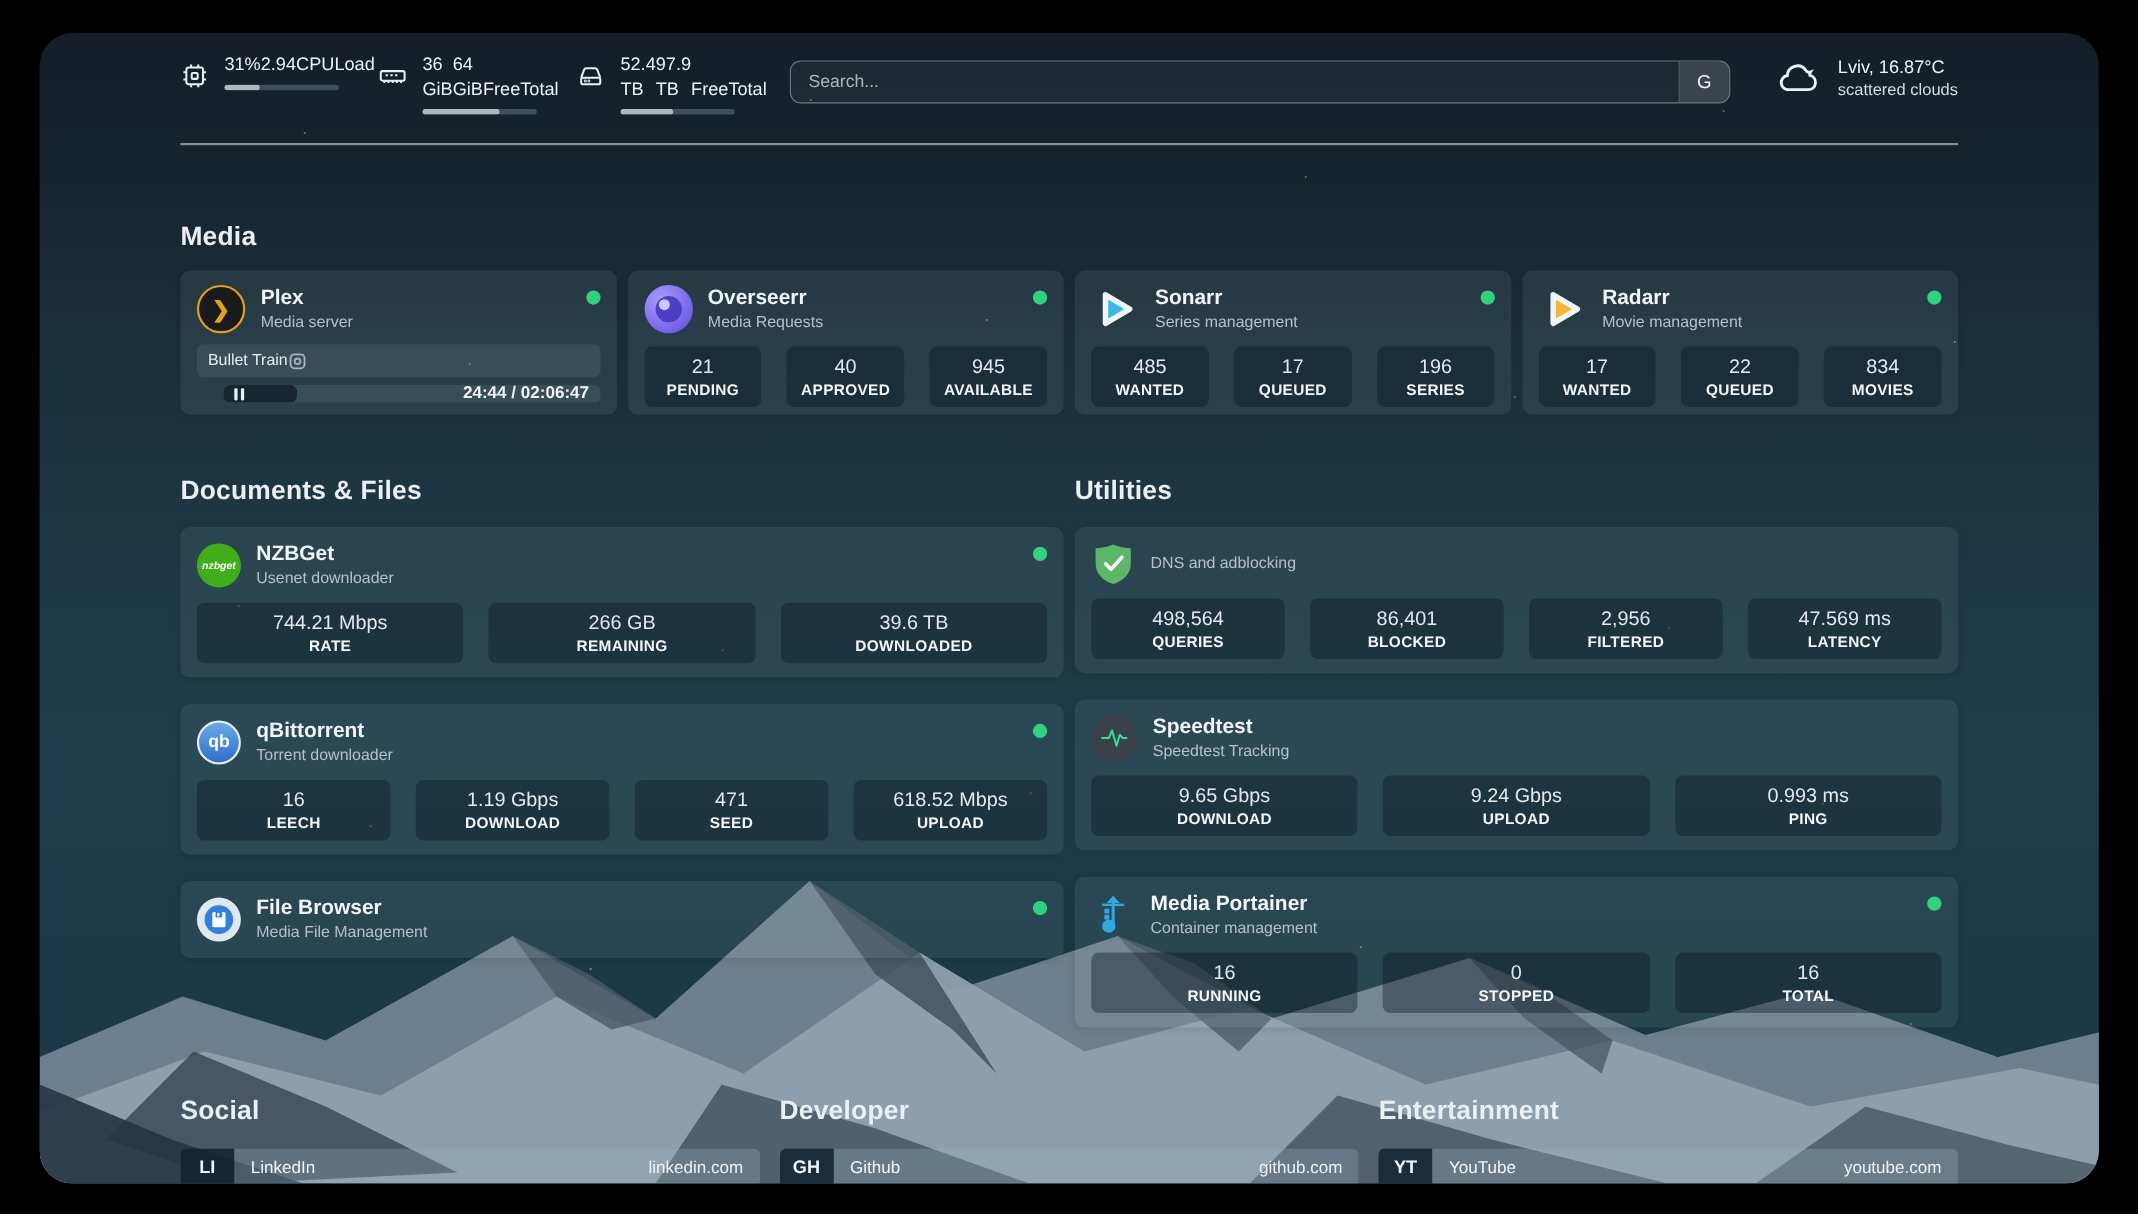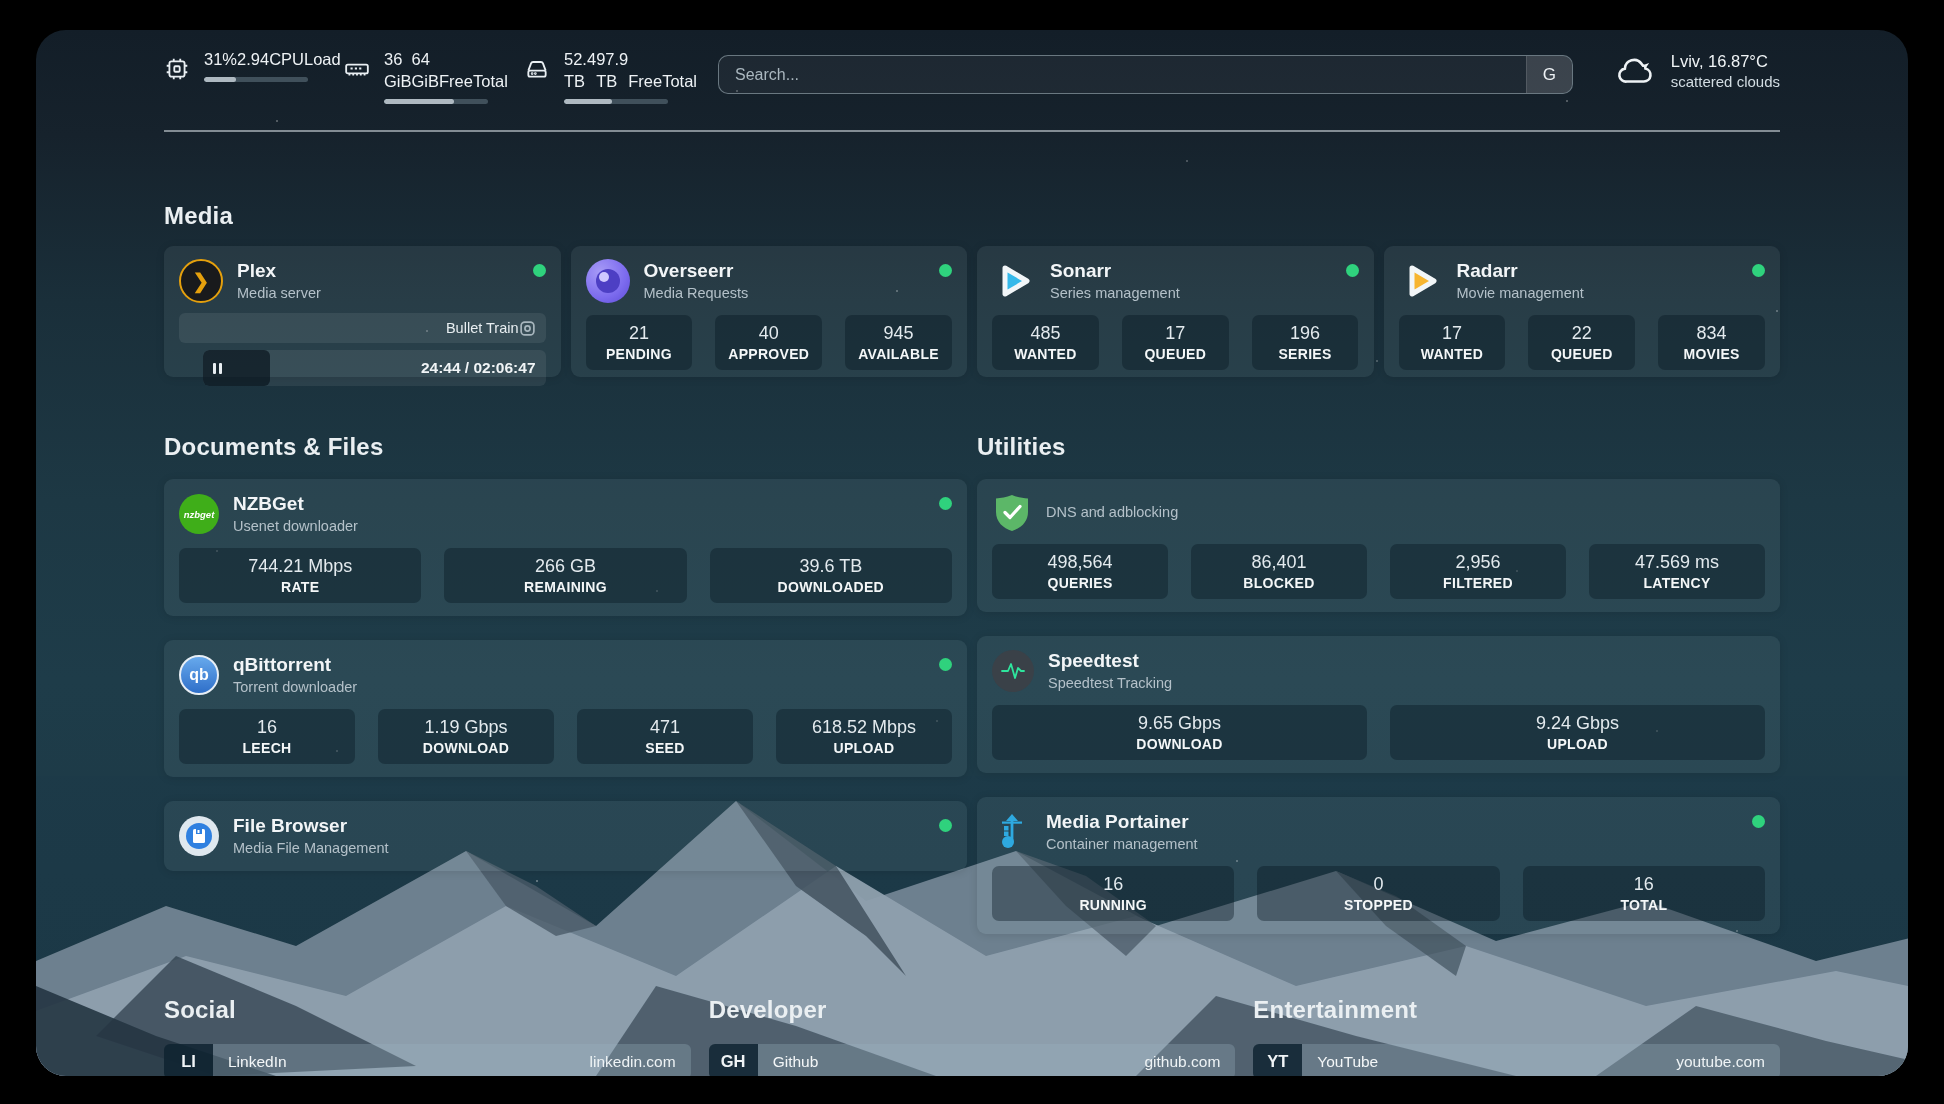--- a/index.html
+++ b/index.html
@@ -57,25 +57,25 @@
   .app-meta { flex: 1; min-width: 0; }
   .app-title { font-size: 19px; font-weight: 600; color: #f2f5f7; line-height: 24px; }
   .app-sub { font-size: 14.5px; color: #b4c1c9; line-height: 19px; margin-top: 1px; }
   .dot { width: 13px; height: 13px; border-radius: 50%; background: #2fd27d; align-self: flex-start; margin-top: 5px; }
   .tiles { display: flex; gap: 23px; margin-top: 12px; }
   .tile { flex: 1; background: rgba(6,22,31,0.38); border-radius: 7px; padding: 7px 6px 8px; text-align: center; }
   .tile-val { font-size: 18px; color: #e3eaee; line-height: 23px; }
   .tile-lab { font-size: 14px; font-weight: 700; color: #f4f7f8; letter-spacing: .3px; margin-top: 1px; }
 
   
-  .now-playing { display: flex; align-items: center; justify-content: flex-end; margin-top: 10px; height: 30px;
+  .now-playing { display: flex; align-items: center; justify-content: flex-start; margin-top: 10px; height: 30px;
     background: rgba(255,255,255,0.08); border-radius: 6px; padding: 0 10px; font-size: 14.5px; color: #e8eef1; }
   .np-icon { width: 17px; height: 17px; opacity: .75; }
   .np-icon svg { width: 100%; height: 100%; stroke: #cdd9e0; fill: none; }
-  .plex-progress { position: relative; margin-top: 7px; height: 36px; background: rgba(255,255,255,0.075); border-radius: 6px; overflow: hidden; margin-left: 24px; }
+  .plex-progress { position: relative; margin-top: 7px; height: 16px; background: rgba(255,255,255,0.075); border-radius: 6px; overflow: hidden; margin-left: 24px; }
   .plex-fill { position: absolute; left: 0; top: 0; bottom: 0; background: rgba(7,19,28,0.68); border-radius: 6px; display: flex; align-items: center; padding-left: 10px; }
   .pause-icon { display: flex; gap: 3px; }
   .pause-icon i { display: block; width: 3px; height: 11px; background: #e8eef2; border-radius: 1px; }
   .plex-time { position: absolute; right: 10px; top: 0; bottom: 0; display: flex; align-items: center; font-size: 15.5px; font-weight: 600; color: #f0f4f6; }
 
   
   .icon-circle { width: 44px; height: 44px; border-radius: 50%; display: flex; align-items: center; justify-content: center; }
   .plex-ic { background: #191a1c; border: 2.5px solid #e5a00d; color: #e5a00d; font-size: 20px; font-weight: 700; }
   .overseerr-ic { background: radial-gradient(circle at 32% 30%, #a79bf7, #7c6bee 60%, #5d4bd8); position: relative; }
   .overseerr-ic::after { content: ""; position: absolute; left: 10px; top: 10px; width: 24px; height: 24px; border-radius: 50%; background: #4d3fc4; box-shadow: inset 5px -4px 0 rgba(255,255,255,0.0); }
@@ -461,20 +461,24 @@
           </div>
           <div class="tiles">
             <div class="tile">
                   <div class="tile-val">9.65 Gbps</div>
                   <div class="tile-lab">DOWNLOAD</div>
                 </div>
             <div class="tile">
                   <div class="tile-val">9.24 Gbps</div>
                   <div class="tile-lab">UPLOAD</div>
                 </div>
+            <div class="tile">
+                  <div class="tile-val">0.993 ms</div>
+                  <div class="tile-lab">PING</div>
+                </div>
           </div>
         </div>
 
         <div class="app-card">
           <div class="app-head">
             <div class="app-icon portainer-ic" style="width:40px;height:40px;">
               <svg viewBox="0 0 40 40" width="40" height="40" fill="#2ea9e0">
                     <rect x="18.6" y="8" width="2.8" height="22"></rect>
                     <path d="M20 2 L26 9 H14 Z"></path>
                     <rect x="10" y="9.5" width="20" height="2.2"></rect>

